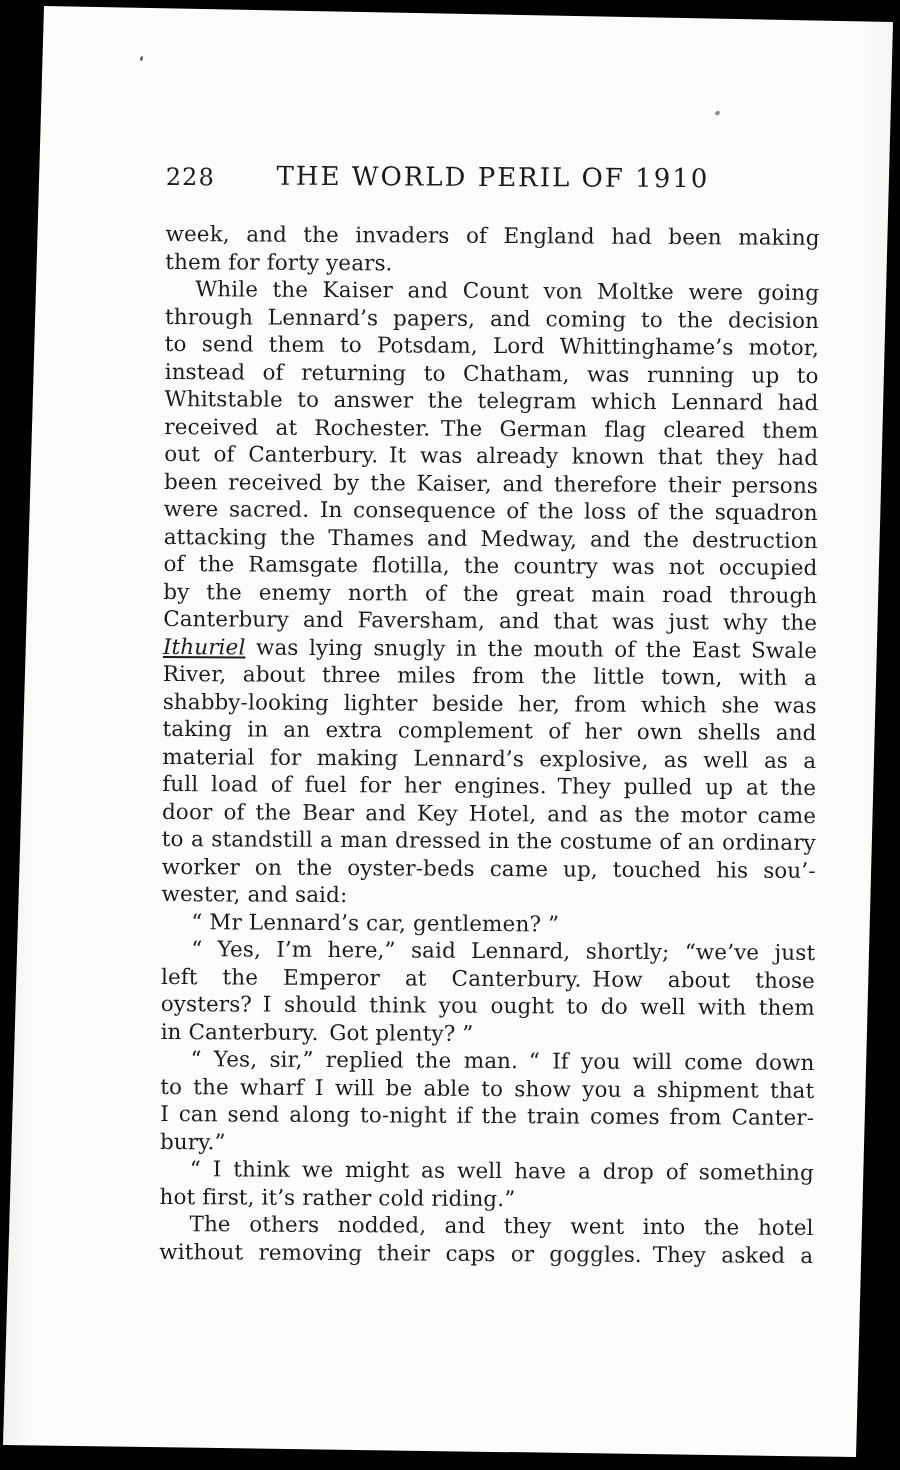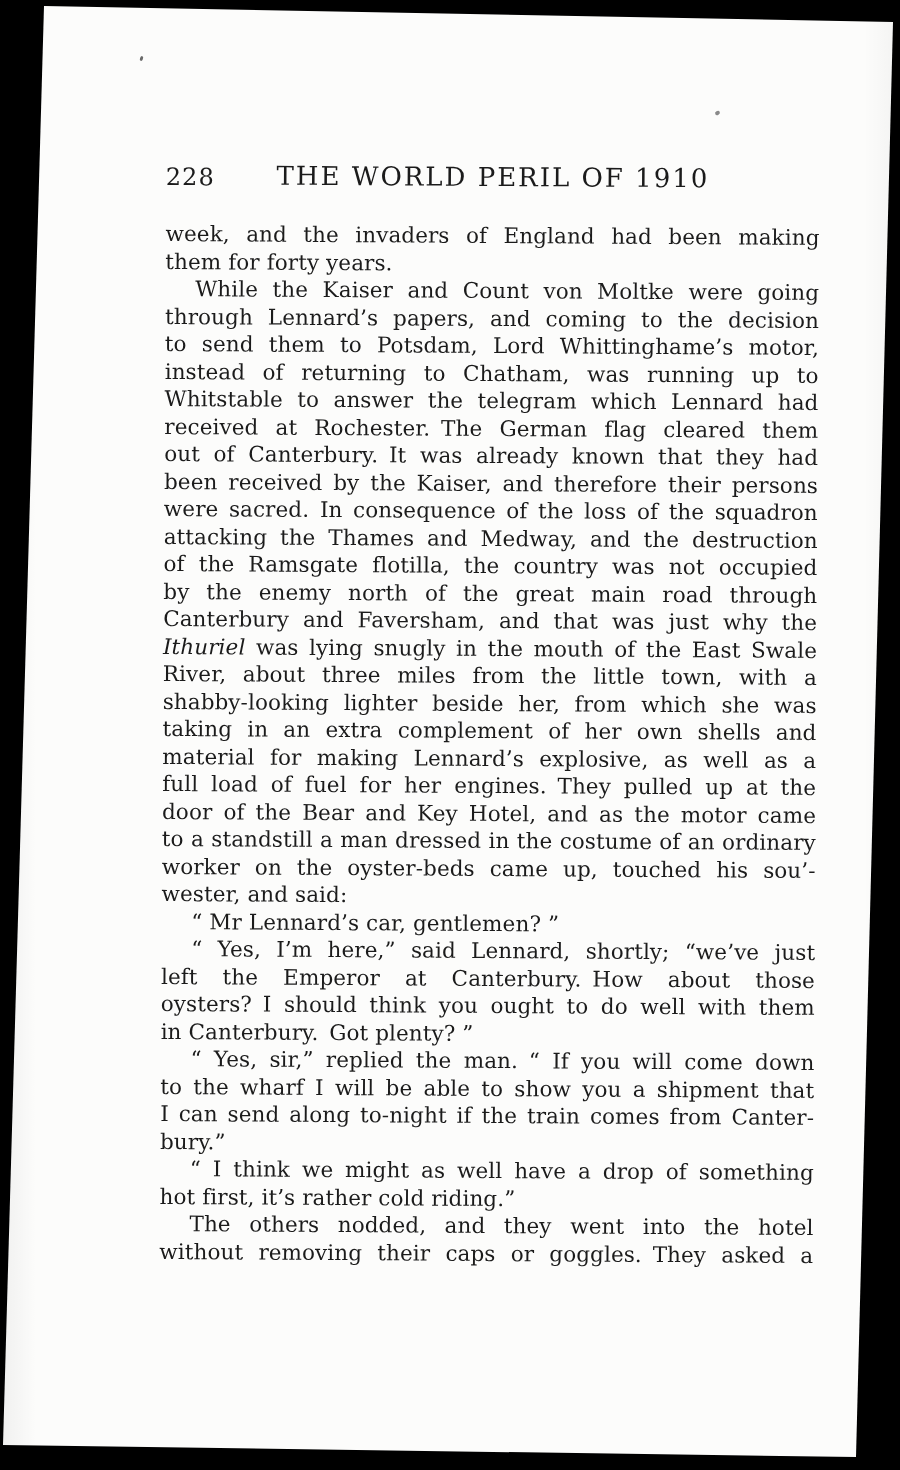--- a/index.html
+++ b/index.html
@@ -58,21 +58,21 @@
     white-space:normal;
     overflow:visible;
   }
   .line.j{
     text-align:justify;
     text-align-last:justify;
   }
   .line.in{
     text-indent:30px;
   }
-  .line em{font-style:italic;}
+  .line em{font-style:italic;text-decoration:underline;}
   .speck{position:absolute;border-radius:50%;}
   .speck-1{left:140px;top:56px;width:3px;height:5px;background:#6a6a6a;transform:rotate(20deg);}
   .speck-2{left:715px;top:111px;width:5px;height:4px;background:#8a8a8a;transform:rotate(-30deg);}
 </style>
 </head>
 <body>
 
 <div class="scan">
   <div class="paper"></div>
   <div class="paper-shade"></div>

